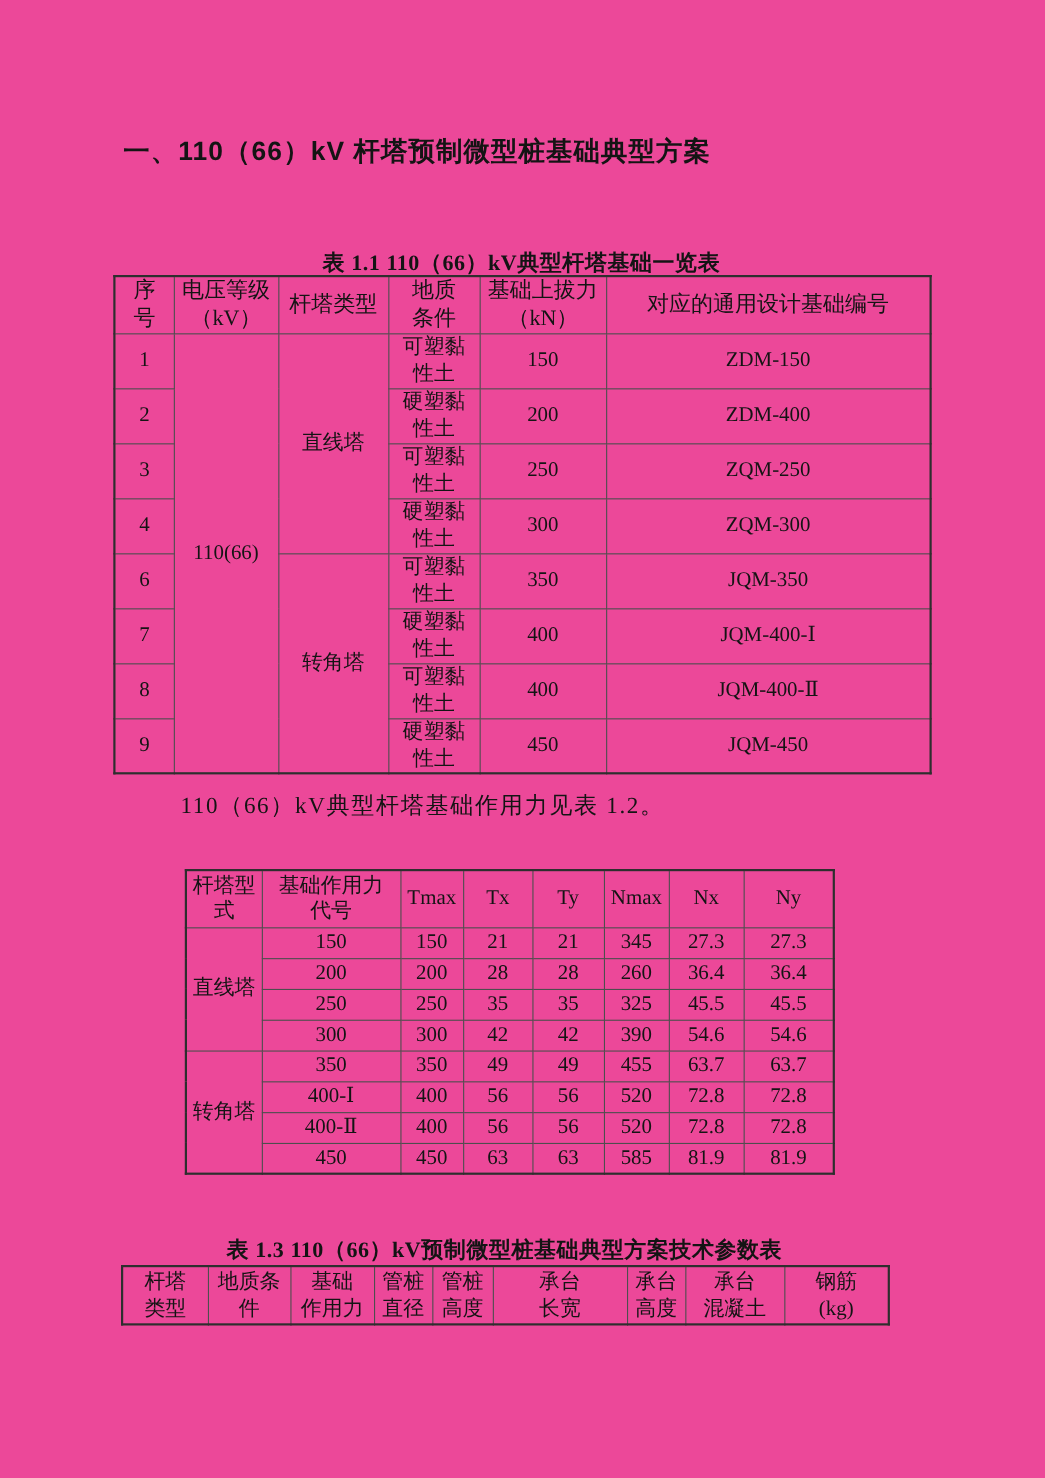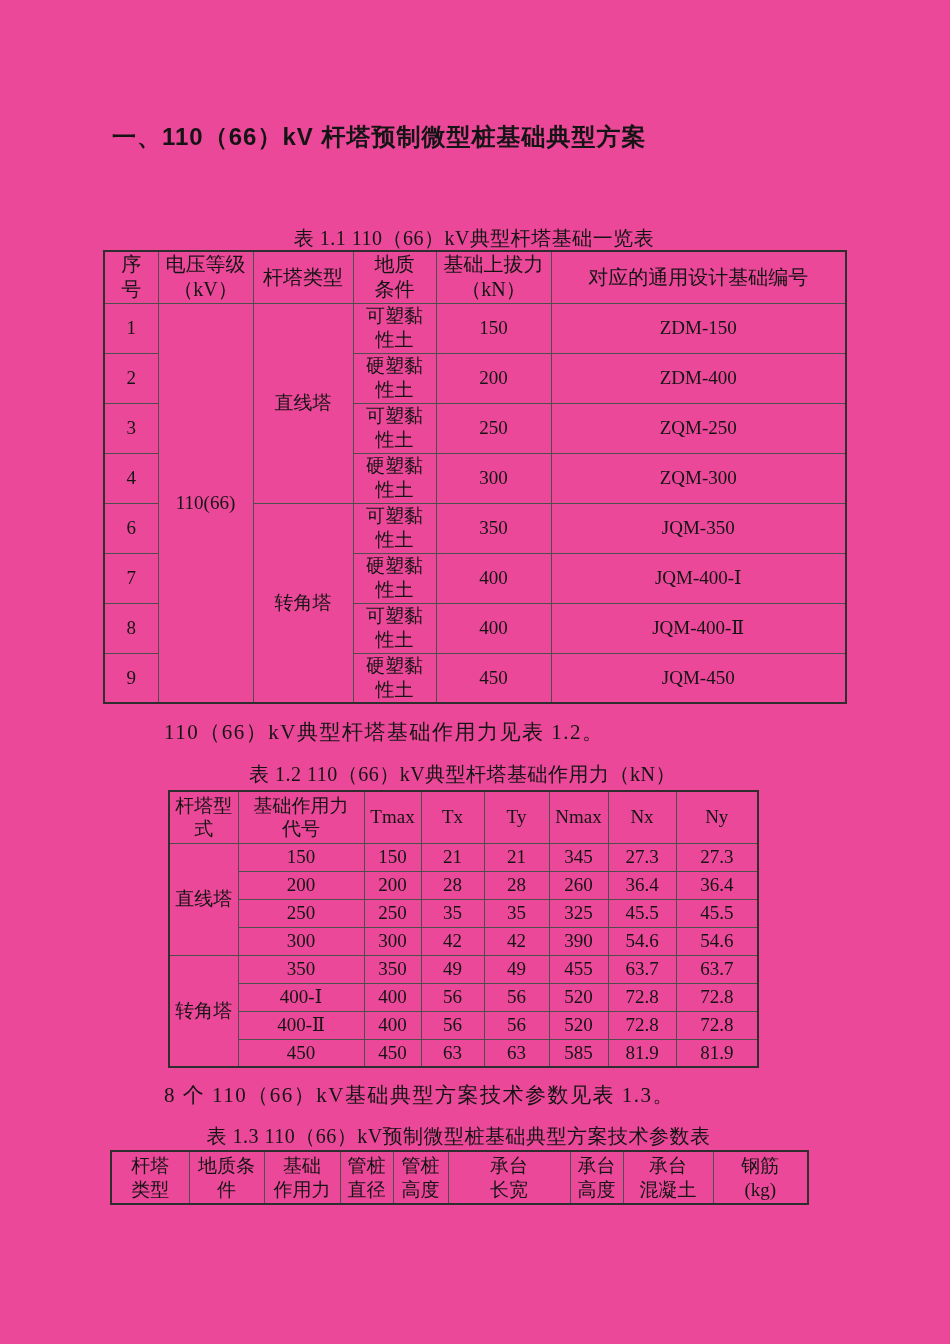--- a/index.html
+++ b/index.html
@@ -10,21 +10,21 @@
   }
   .doc-title{
     position:absolute;left:112px;top:121px;
     font-family:"Liberation Sans","DejaVu Sans",sans-serif;
     font-weight:bold;font-size:24px;letter-spacing:1px;white-space:nowrap;
   }
   .para{
     position:absolute;font-size:21px;letter-spacing:1.5px;white-space:nowrap;
   }
   .caption{
-    position:absolute;text-align:center;font-size:20px;letter-spacing:0.5px;white-space:nowrap;
+    position:absolute;text-align:center;font-size:20px;letter-spacing:0.5px;white-space:nowrap;font-weight:bold;
   }
   table.doc-table{
     position:absolute;border-collapse:collapse;table-layout:fixed;
     text-align:center;border:2px solid #2e2e2e;
   }
   table.doc-table td{
     border:1px solid #4e4e4e;padding:0 2px;vertical-align:middle;
     white-space:pre-line;line-height:1.25;overflow:hidden;
   }
   #table1{left:103px;top:250px;width:742px;font-size:19px;}
@@ -131,21 +131,20 @@
         <td>硬塑黏
 性土</td>
         <td>450</td>
         <td>JQM-450</td>
       </tr>
     </tbody>
   </table>
 
   <div class="para" id="para2">110（66）kV典型杆塔基础作用力见表 1.2。</div>
 
-  <div class="caption" id="caption2">表 1.2 110（66）kV典型杆塔基础作用力（kN）</div>
 
   <table class="doc-table" id="table2">
     <colgroup>
       <col style="width:69px">
         <col style="width:126px">
         <col style="width:57px">
         <col style="width:63px">
       <col style="width:65px">
         <col style="width:59px">
         <col style="width:68px">
@@ -234,21 +233,20 @@
         <td>450</td>
         <td>63</td>
         <td>63</td>
         <td>585</td>
         <td>81.9</td>
         <td>81.9</td>
       </tr>
     </tbody>
   </table>
 
-  <div class="para" id="para3">8 个 110（66）kV基础典型方案技术参数见表 1.3。</div>
 
   <div class="caption" id="caption3">表 1.3 110（66）kV预制微型桩基础典型方案技术参数表</div>
 
   <table class="doc-table" id="table3">
     <colgroup>
       <col style="width:78px">
         <col style="width:75px">
         <col style="width:76px">
         <col style="width:53px">
       <col style="width:55px">

